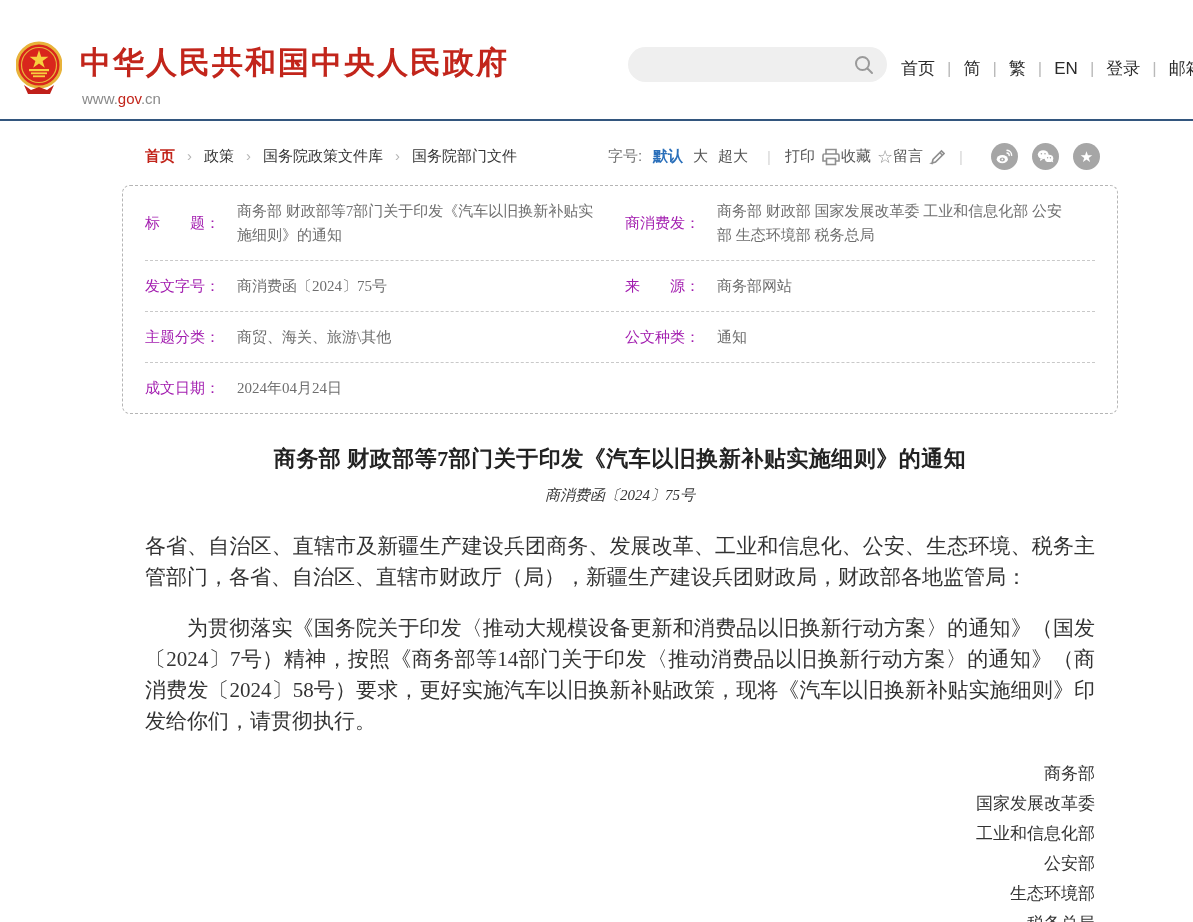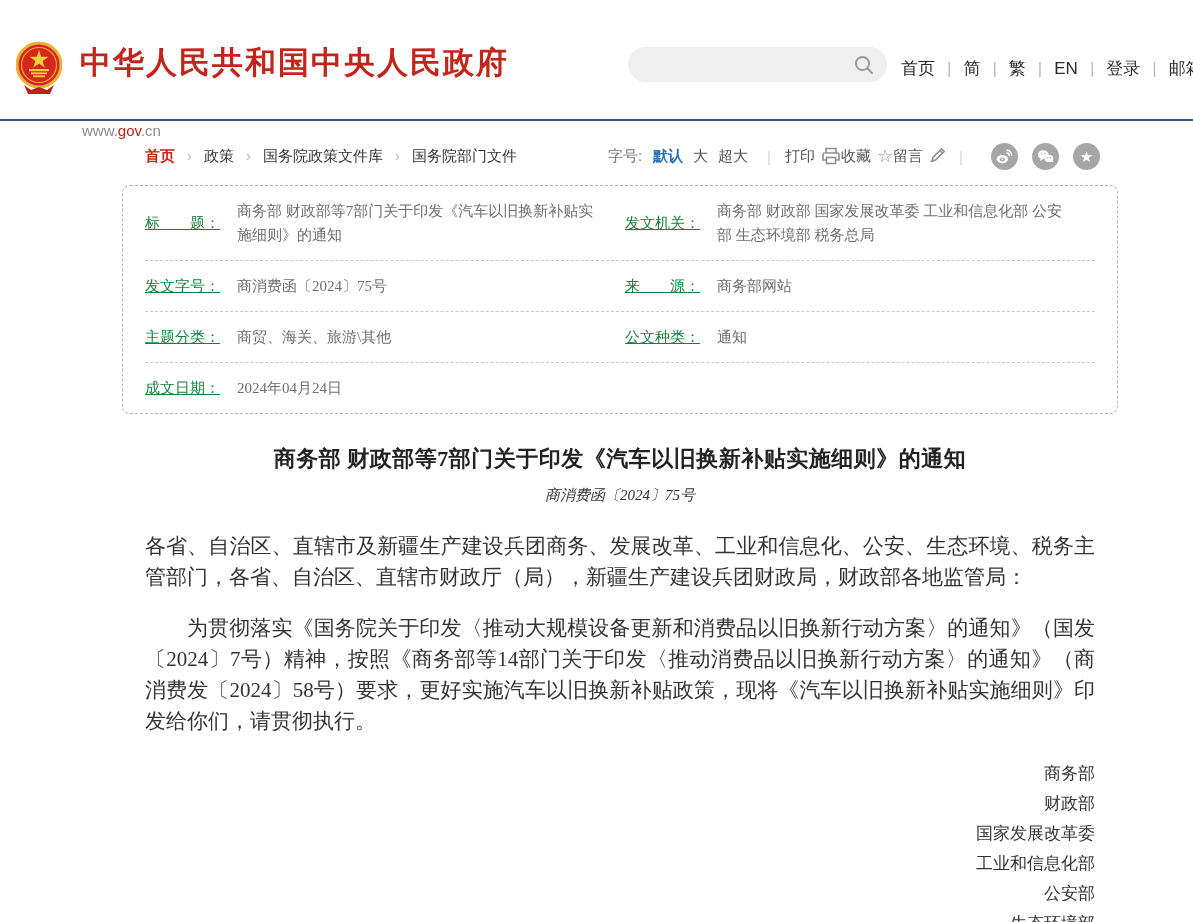--- a/index.html
+++ b/index.html
@@ -8,21 +8,21 @@
     width:1193px; height:922px; overflow:hidden; position:relative;
     font-family:"Liberation Sans","DejaVu Sans",sans-serif; color:#333;
   }
   
   .header { position:relative; height:91px; background:#fff; }
   .emblem { position:absolute; left:16px; top:40px; width:46px; height:58px; }
   .site-title {
     position:absolute; left:80px; top:42px;
     font-size:31px; font-weight:bold; letter-spacing:2px; color:#C2251B;
   }
-  .site-url { position:absolute; left:82px; top:90px; font-size:15px; color:#8a8a8a;margin-top:32px; }
+  .site-url { position:absolute; left:82px; top:90px; font-size:15px; color:#8a8a8a; }
   .site-url .gov { color:#C2251B; }
   .search-box {
     position:absolute; left:628px; top:47px; width:259px; height:35px;
     background:#efefef; border-radius:18px; display:flex; align-items:center;
   }
   .search-input {
     flex:1; border:none; background:transparent; outline:none;
     padding:0 8px 0 18px; font-size:15px; color:#333;
   }
   .search-icon { width:22px; height:22px; margin-right:13px; flex:none; }
@@ -41,42 +41,42 @@
   .crumb-row { display:flex; justify-content:space-between; align-items:center; padding:12px 18px 0 23px; height:40px; }
   .breadcrumb { font-size:15px; display:flex; align-items:center; white-space:nowrap; }
   .breadcrumb .crumb { color:#333; text-decoration:none; }
   .breadcrumb .crumb.first { color:#C2251B; font-weight:bold; }
   .breadcrumb .crumb + .crumb::before { content:"›"; color:#b5b5b5; margin:0 12px; font-weight:normal; }
   .tools { display:flex; align-items:center; font-size:15px; color:#555; white-space:nowrap; }
   .tools .sep { color:#d6d6d6; margin:0 14px; }
   .fs-label { color:#737373; margin-right:6px; }
   .fs-opt { margin:0 5px; color:#555; cursor:pointer; }
   .fs-opt.active { color:#2a6fba; font-weight:bold; }
-  .action { display:flex; align-items:flex-start; margin:0 0; color:#555; cursor:pointer; }
+  .action { display:flex; align-items:flex-end; margin:0 0; color:#555; cursor:pointer; }
   .action svg, .action .glyph { margin-left:6px; }
   .glyph { font-size:18px; color:#8f8f8f; line-height:1; }
   .share { display:flex; align-items:center; }
   .share-circle {
     width:27px; height:27px; border-radius:50%; background:#a6a6a6;
     display:flex; align-items:center; justify-content:center; margin-left:14px; cursor:pointer;
   }
   .share-circle .star { color:#fff; font-size:15px; line-height:1; }
 
   
   .meta-box {
     margin-top:15px; border:1px dashed #b5b5b5; border-radius:8px;
     padding:0 22px; font-family:"Liberation Serif","DejaVu Serif",serif;
   }
   .meta-row {
     display:grid; grid-template-columns:480px 1fr;
     border-bottom:1px dashed #c9c9c9; padding:13px 0;
   }
   .meta-row:last-child { border-bottom:none; }
   .meta-cell { display:flex; align-items:center; font-size:15px; color:#6e6e6e; line-height:24px; }
-  .meta-label { flex:none; width:92px; color:#15803d;text-decoration:underline; }
+  .meta-label { flex:none; width:92px; color:#a21caf; }
   .meta-value { flex:1; padding-right:24px; color:#6e6e6e; }
 
   
   .article { font-family:"Liberation Serif","DejaVu Serif",serif; }
   .doc-title {
     margin-top:30px; text-align:center; font-size:22px; font-weight:bold;
     color:#222; letter-spacing:0.5px;
   }
   .doc-number { margin-top:12px; text-align:center; font-size:15px; font-style:italic; color:#333; }
   .doc-body { margin-top:26px; padding:0 23px; font-size:21px; line-height:31px; color:#333; text-align:justify; }
@@ -190,21 +190,21 @@
     </div>
   </div>
 
   <div class="meta-box">
     <div class="meta-row">
       <div class="meta-cell">
         <span class="meta-label">标　　题：</span>
         <span class="meta-value">商务部 财政部等7部门关于印发《汽车以旧换新补贴实施细则》的通知</span>
       </div>
       <div class="meta-cell">
-        <span class="meta-label">发文机关：</span>
+        <span class="meta-label">商消费发：</span>
         <span class="meta-value">商务部 财政部 国家发展改革委 工业和信息化部 公安部 生态环境部 税务总局</span>
       </div>
     </div>
     <div class="meta-row">
       <div class="meta-cell">
         <span class="meta-label">发文字号：</span>
         <span class="meta-value">商消费函〔2024〕75号</span>
       </div>
       <div class="meta-cell">
         <span class="meta-label">来　　源：</span>
@@ -232,21 +232,20 @@
 
   <div class="article">
     <div class="doc-title">商务部 财政部等7部门关于印发《汽车以旧换新补贴实施细则》的通知</div>
     <div class="doc-number">商消费函〔2024〕75号</div>
     <div class="doc-body">
       <p>各省、自治区、直辖市及新疆生产建设兵团商务、发展改革、工业和信息化、公安、生态环境、税务主管部门，各省、自治区、直辖市财政厅（局），新疆生产建设兵团财政局，财政部各地监管局：</p>
       <p class="indent">为贯彻落实《国务院关于印发〈推动大规模设备更新和消费品以旧换新行动方案〉的通知》（国发〔2024〕7号）精神，按照《商务部等14部门关于印发〈推动消费品以旧换新行动方案〉的通知》（商消费发〔2024〕58号）要求，更好实施汽车以旧换新补贴政策，现将《汽车以旧换新补贴实施细则》印发给你们，请贯彻执行。</p>
     </div>
     <div class="signatures">
       <div>商务部</div>
-      <div>财政部</div>
       <div>国家发展改革委</div>
       <div>工业和信息化部</div>
       <div>公安部</div>
       <div>生态环境部</div>
       <div>税务总局</div>
 
     </div>
   </div>
 
 </div>

